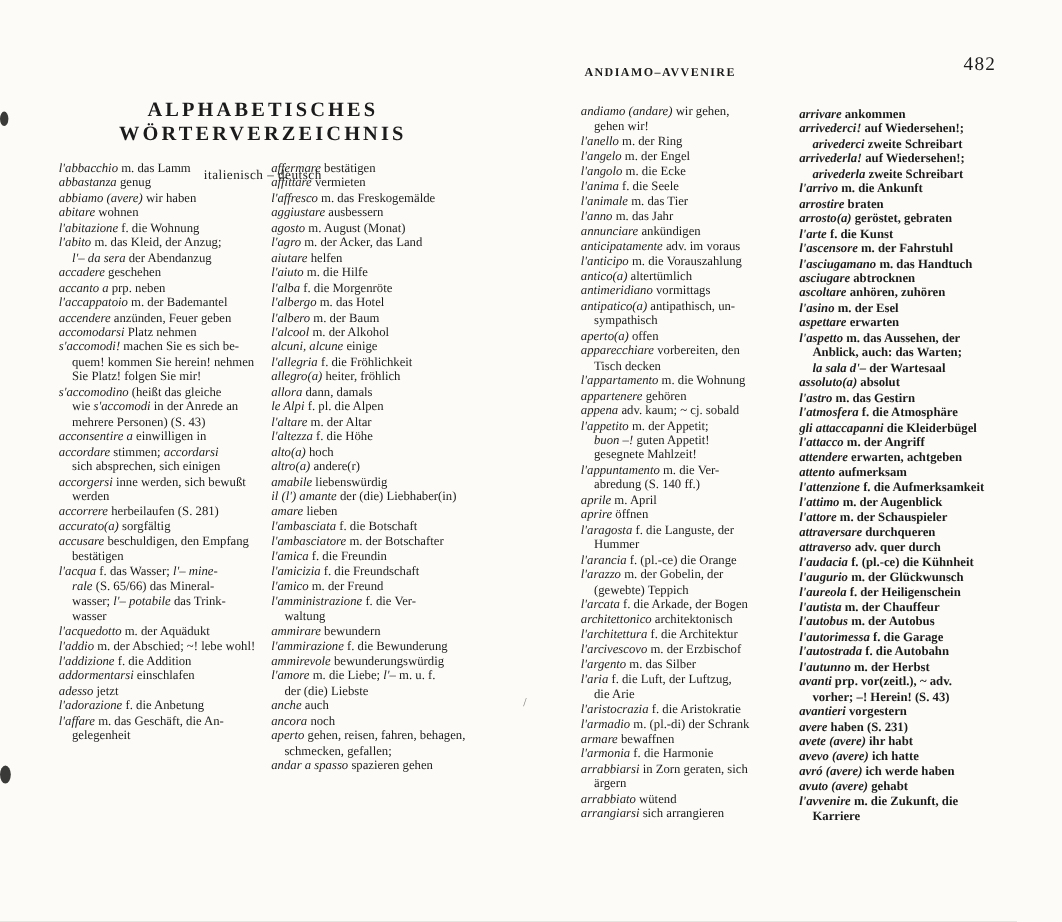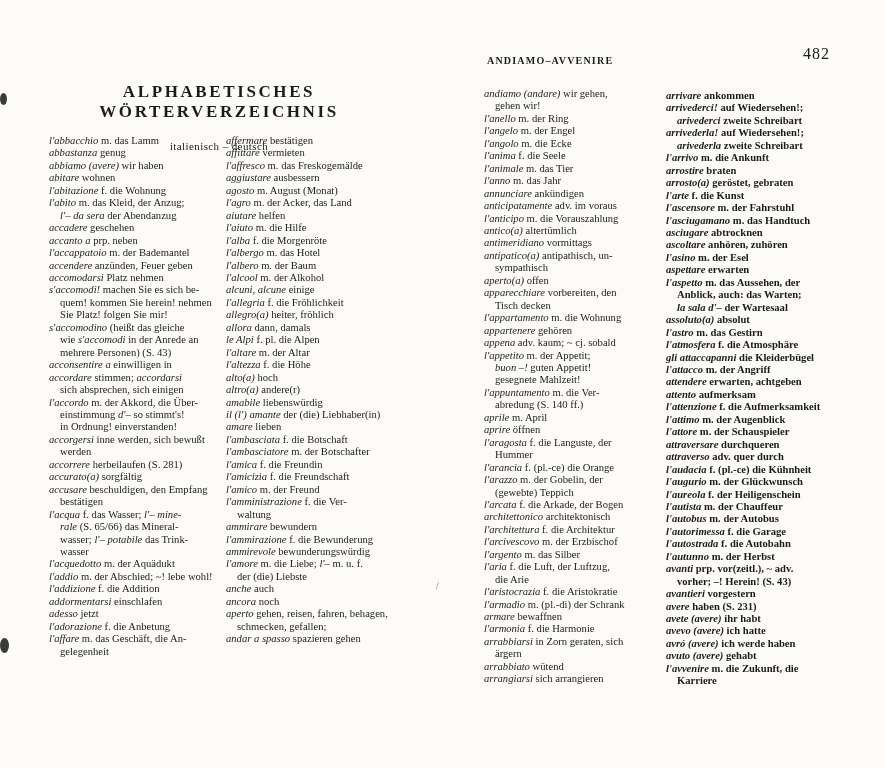--- a/index.html
+++ b/index.html
@@ -60,21 +60,20 @@
       <p class="entry"><i>l'abito</i><span> m.  das Kleid, der Anzug;</span><br><i>l'– da sera</i><span>  der Abendanzug</span></p>
       <p class="entry"><i>accadere</i><span>  geschehen</span></p>
       <p class="entry"><i>accanto a</i><span> prp.  neben</span></p>
       <p class="entry"><i>l'accappatoio</i><span> m.  der Bademantel</span></p>
       <p class="entry"><i>accendere</i><span>  anzünden, Feuer geben</span></p>
       <p class="entry"><i>accomodarsi</i><span>  Platz nehmen</span></p>
       <p class="entry"><i>s'accomodi!</i><span>  machen Sie es sich be-</span><br><span>quem! kommen Sie herein! nehmen</span><br><span>Sie Platz! folgen Sie mir!</span></p>
       <p class="entry"><i>s'accomodino</i><span>  (heißt das gleiche</span><br><span>wie </span><i>s'accomodi</i><span>  in der Anrede an</span><br><span>mehrere Personen) (S. 43)</span></p>
       <p class="entry"><i>acconsentire a</i><span>  einwilligen in</span></p>
       <p class="entry"><i>accordare</i><span>  stimmen; </span><i>accordarsi</i><br><span>sich absprechen, sich einigen</span></p>
-      <p class="entry"><i>l'accordo</i><span> m.  der Akkord, die Über-</span><br><span>einstimmung </span><i>d'–</i><span>  so stimmt's!</span><br><span>in Ordnung! einverstanden!</span></p>
       <p class="entry"><i>accorgersi</i><span>  inne werden, sich bewußt</span><br><span>werden</span></p>
       <p class="entry"><i>accorrere</i><span>  herbeilaufen (S. 281)</span></p>
       <p class="entry"><i>accurato(a)</i><span>  sorgfältig</span></p>
       <p class="entry"><i>accusare</i><span>  beschuldigen, den Empfang</span><br><span>bestätigen</span></p>
       <p class="entry"><i>l'acqua</i><span> f.  das Wasser; </span><i>l'– mine-</i><br><i>rale</i><span>  (S. 65/66) das Mineral-</span><br><span>wasser; </span><i>l'– potabile</i><span>  das Trink-</span><br><span>wasser</span></p>
       <p class="entry"><i>l'acquedotto</i><span> m.  der Aquädukt</span></p>
       <p class="entry"><i>l'addio</i><span> m.  der Abschied; ~! lebe wohl!</span></p>
       <p class="entry"><i>l'addizione</i><span> f.  die Addition</span></p>
       <p class="entry"><i>addormentarsi</i><span>  einschlafen</span></p>
       <p class="entry"><i>adesso</i><span>  jetzt</span></p>

